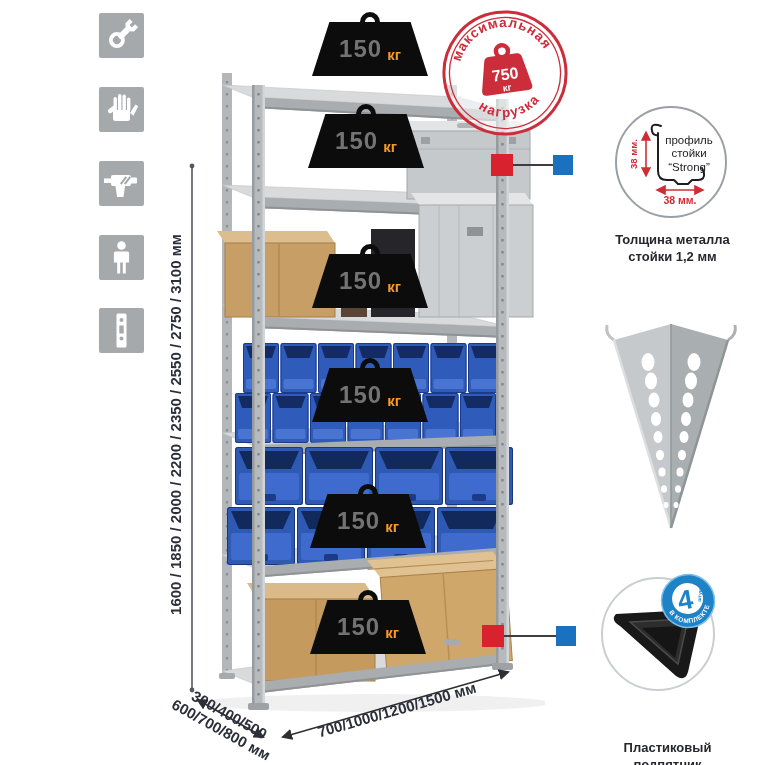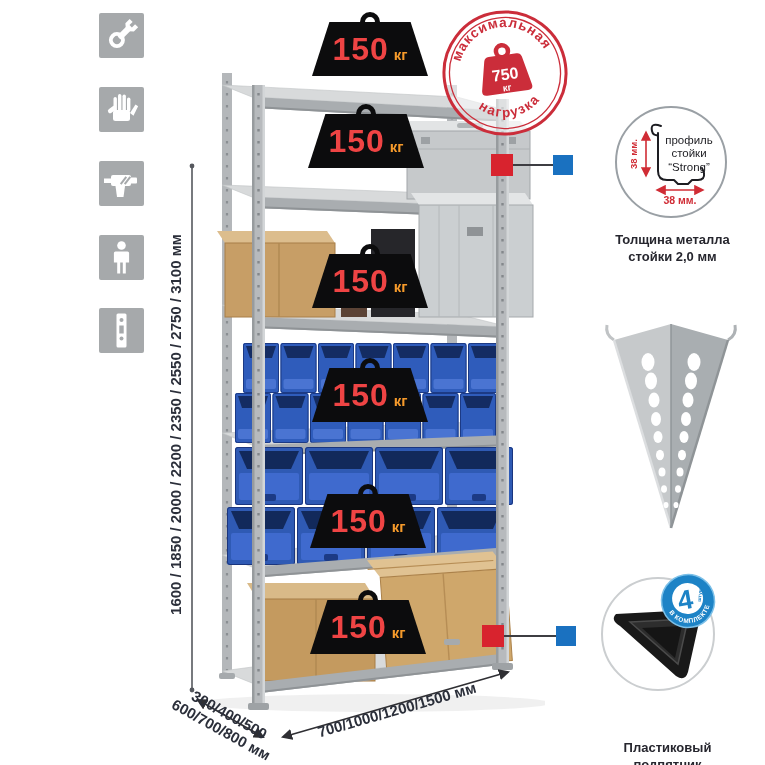--- a/index.html
+++ b/index.html
@@ -9,21 +9,21 @@
   
   .tool-tile{position:absolute;left:99px;width:45px;height:45px;background:#a6a9ab;
              border-radius:2px;display:flex;align-items:center;justify-content:center;}
   
   .weight-badge{position:absolute;width:116px;height:66px;}
   .wb-ring{position:absolute;left:50%;top:0;width:20px;height:20px;margin-left:-10px;
            border:5px solid #0c0c0d;border-radius:50%;box-sizing:border-box;}
   .wb-body{position:absolute;top:10px;left:0;right:0;height:54px;background:#0c0c0d;
            clip-path:polygon(15% 0,85% 0,100% 100%,0 100%);
            display:flex;align-items:center;justify-content:center;}
-  .wb-val{color:#ef4444;font-size:32px;font-weight:bold;letter-spacing:1px;}
+  .wb-val{color:#737373;font-size:24px;font-weight:bold;letter-spacing:1px;}
   .wb-unit{color:#f59a2b;font-size:15px;font-weight:bold;margin-left:5px;transform:translateY(5px);}
   
   .sq{position:absolute;}
   .sq-red{width:22px;height:22px;background:#d8232e;}
   .sq-blue{width:20px;height:20px;background:#1a71c0;}
   .callout-line{position:absolute;height:2px;background:#3d3d42;}
   
   .caption{position:absolute;text-align:center;font-weight:bold;font-size:13px;
            color:#26262e;line-height:1.3;}
   .vtext{position:absolute;transform:rotate(-90deg);text-align:center;font-weight:bold;
@@ -321,21 +321,21 @@
     <line x1="38" y1="31" x2="38" y2="73" stroke="#d02c35" stroke-width="1.6" marker-start="url(#arrR)" marker-end="url(#arrR)"></line>
     <line x1="50" y1="88" x2="94" y2="88" stroke="#d02c35" stroke-width="1.6" marker-start="url(#arrR)" marker-end="url(#arrR)"></line>
     <text x="29" y="52" transform="rotate(-90 29 52)" font-size="9.5" font-weight="bold" fill="#d02c35" text-anchor="middle">38 мм.</text>
     <text x="72" y="102" font-size="10.5" font-weight="bold" fill="#d02c35" text-anchor="middle">38 мм.</text>
     <text x="81" y="42" font-size="11.5" fill="#1d1d22" text-anchor="middle">профиль</text>
     <text x="81" y="55" font-size="11.5" fill="#1d1d22" text-anchor="middle">стойки</text>
     <text x="81" y="69" font-size="11.5" fill="#1d1d22" text-anchor="middle">“Strong”</text>
   </svg>
   <div class="caption" style="left:585px;top:232px;width:175px">
     <span>Толщина металла</span><br>
-    <span>стойки 2,0 мм</span>
+    <span>стойки 1,2 мм</span>
   </div>
 
   <svg class="abs" style="left:598px;top:300px" width="146" height="232" viewBox="0 0 146 232">
     <path d="M16 40 q-9 -5 -7 -15" fill="none" stroke="#c0c3c5" stroke-width="3"></path>
     <path d="M130 40 q9 -5 7 -15" fill="none" stroke="#aeb2b5" stroke-width="3"></path>
     <polygon points="16,40 73,24 73,228" fill="#c6c9cb"></polygon>
     <polygon points="73,24 130,40 73,228" fill="#a9aeb1"></polygon>
     <line x1="16" y1="40" x2="73" y2="228" stroke="#dcdee0" stroke-width="2.5"></line>
     <line x1="130" y1="40" x2="73" y2="228" stroke="#8f9497" stroke-width="2.5"></line>
     <line x1="73" y1="24" x2="73" y2="228" stroke="#91969a" stroke-width="1.5"></line>

